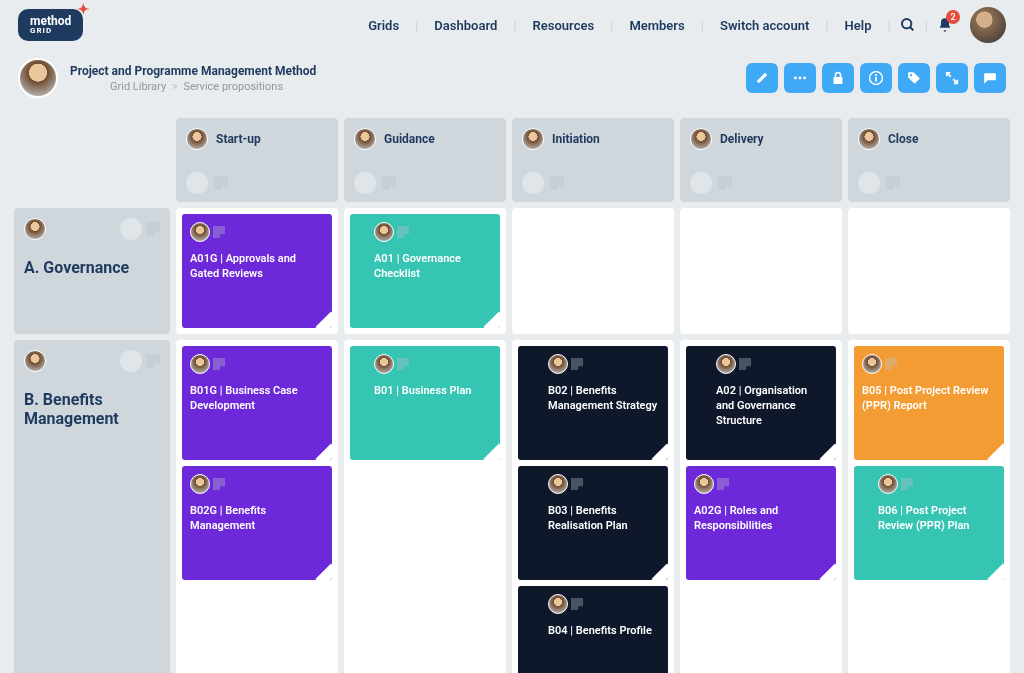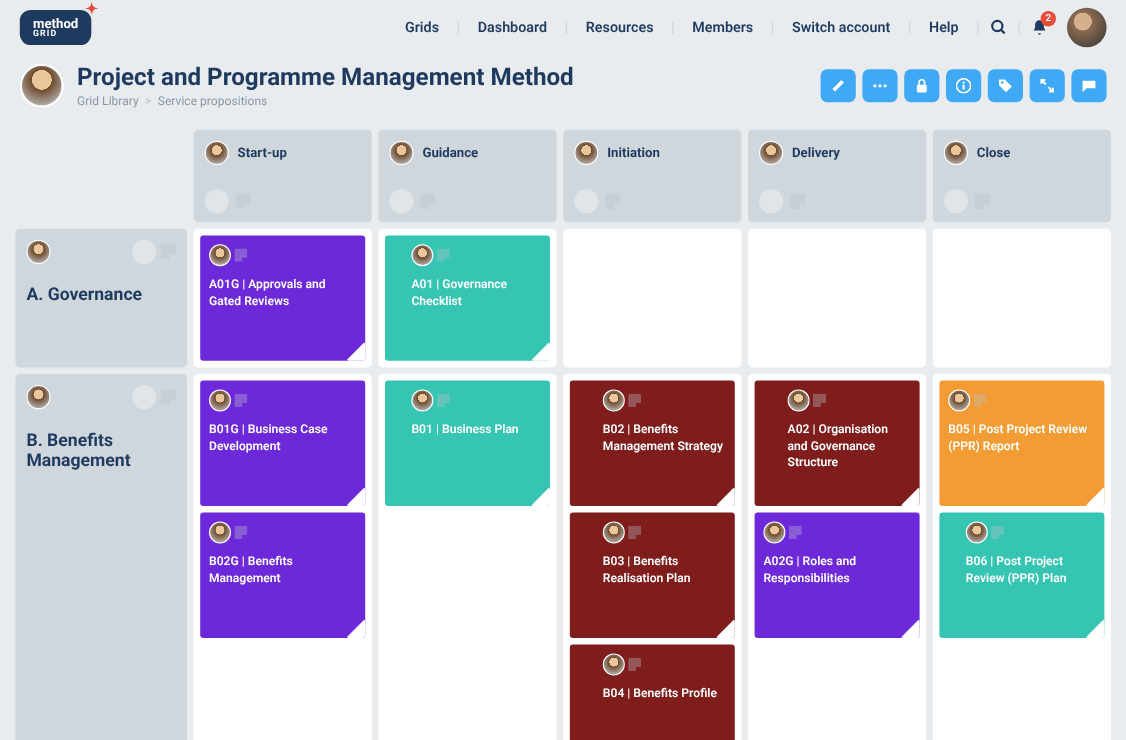--- a/index.html
+++ b/index.html
@@ -63,22 +63,22 @@
   padding: 8px 18px 12px 18px;
   background: #e8ecef;
 }
 .pm-avatar {
   width: 40px; height: 40px; border-radius: 50%;
   background: radial-gradient(circle at 50% 35%, #eac69a 30%, #6e4a2d 31%, #cfd7dd 100%);
   border: 2px solid #fff;
   margin-right: 12px;
 }
 .title-stack { flex: 1; }
-.title { font-size: 22px; font-weight: 700; color: #1e3a5f; }
-.crumb { font-size: 11px; color: #8b98a4; margin-top: 2px; }
+.title { font-size: 12px; font-weight: 700; color: #1e3a5f; }
+.crumb { font-size: 11px; color: #8b98a4; margin-top: 2px; margin-left: 40px; }
 .crumb .ca { color: #8b98a4; }
 .crumb .cg { color: #b3bec7; margin: 0 3px; }
 .actionbar { display: flex; gap: 6px; }
 .action-btn {
   width: 32px; height: 30px;
   background: #3fa9f5; color: #fff;
   border-radius: 6px;
   display: flex; align-items: center; justify-content: center;
   cursor: pointer;
 }
@@ -172,21 +172,21 @@
 }
 .card-flag-mini {
   display: inline-block;
   width: 12px; height: 12px;
   opacity: 0.35;
   margin-left: 3px;
 }
 .card-text { margin-top: 4px; line-height: 1.35; }
 .c-green { background: #6d28d9; }
 .c-teal { background: #36c5b3; padding-left: 24px; }
-.c-red { background: #7f1d1d; padding-left: 30px; }
+.c-red { background: #0f172a; padding-left: 30px; }
 .c-orange { background: #f39c33; }
 svg { display: block; }
 </style>
 </head>
 <body>
 
 <div class="topbar">
   <div class="logo">
     <span class="burst">✦</span>
     <div>method</div>

